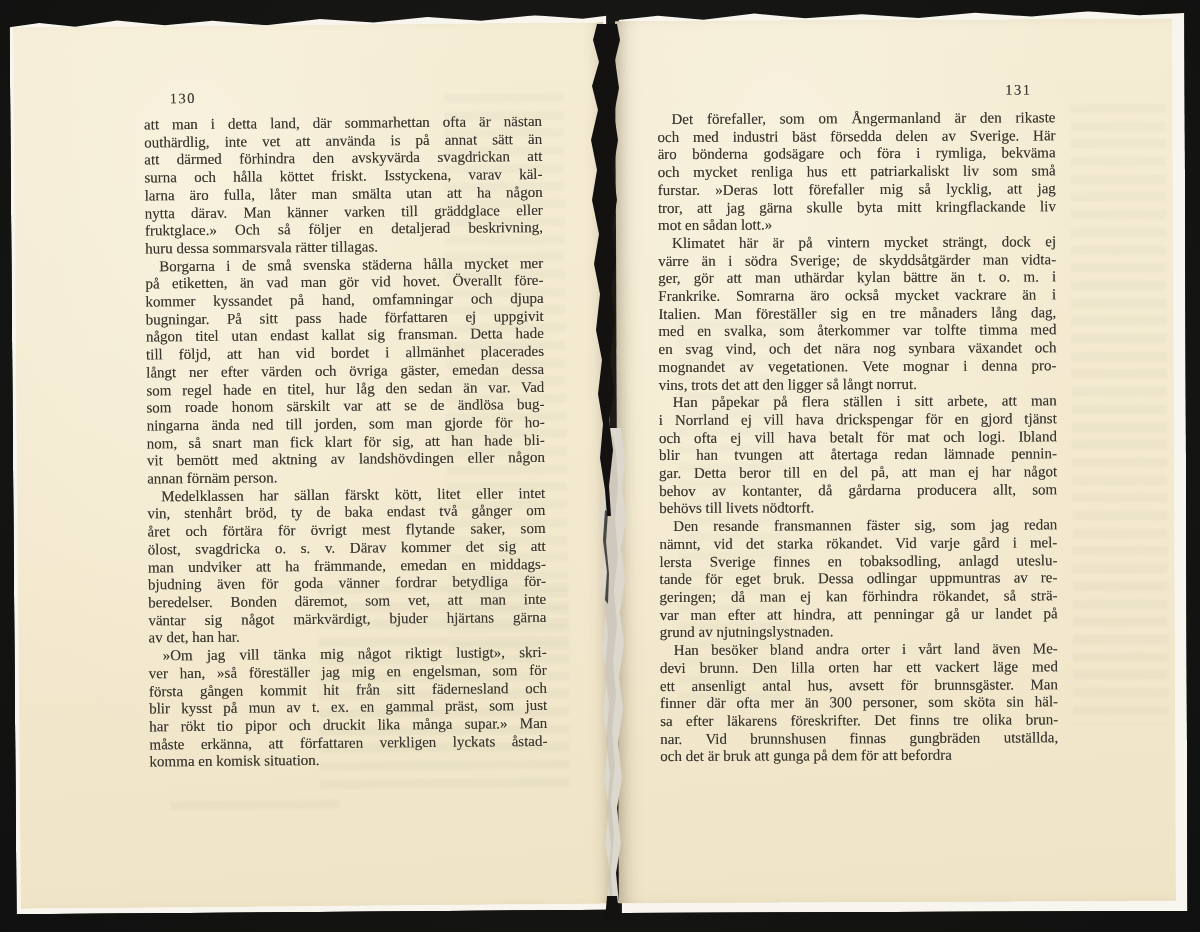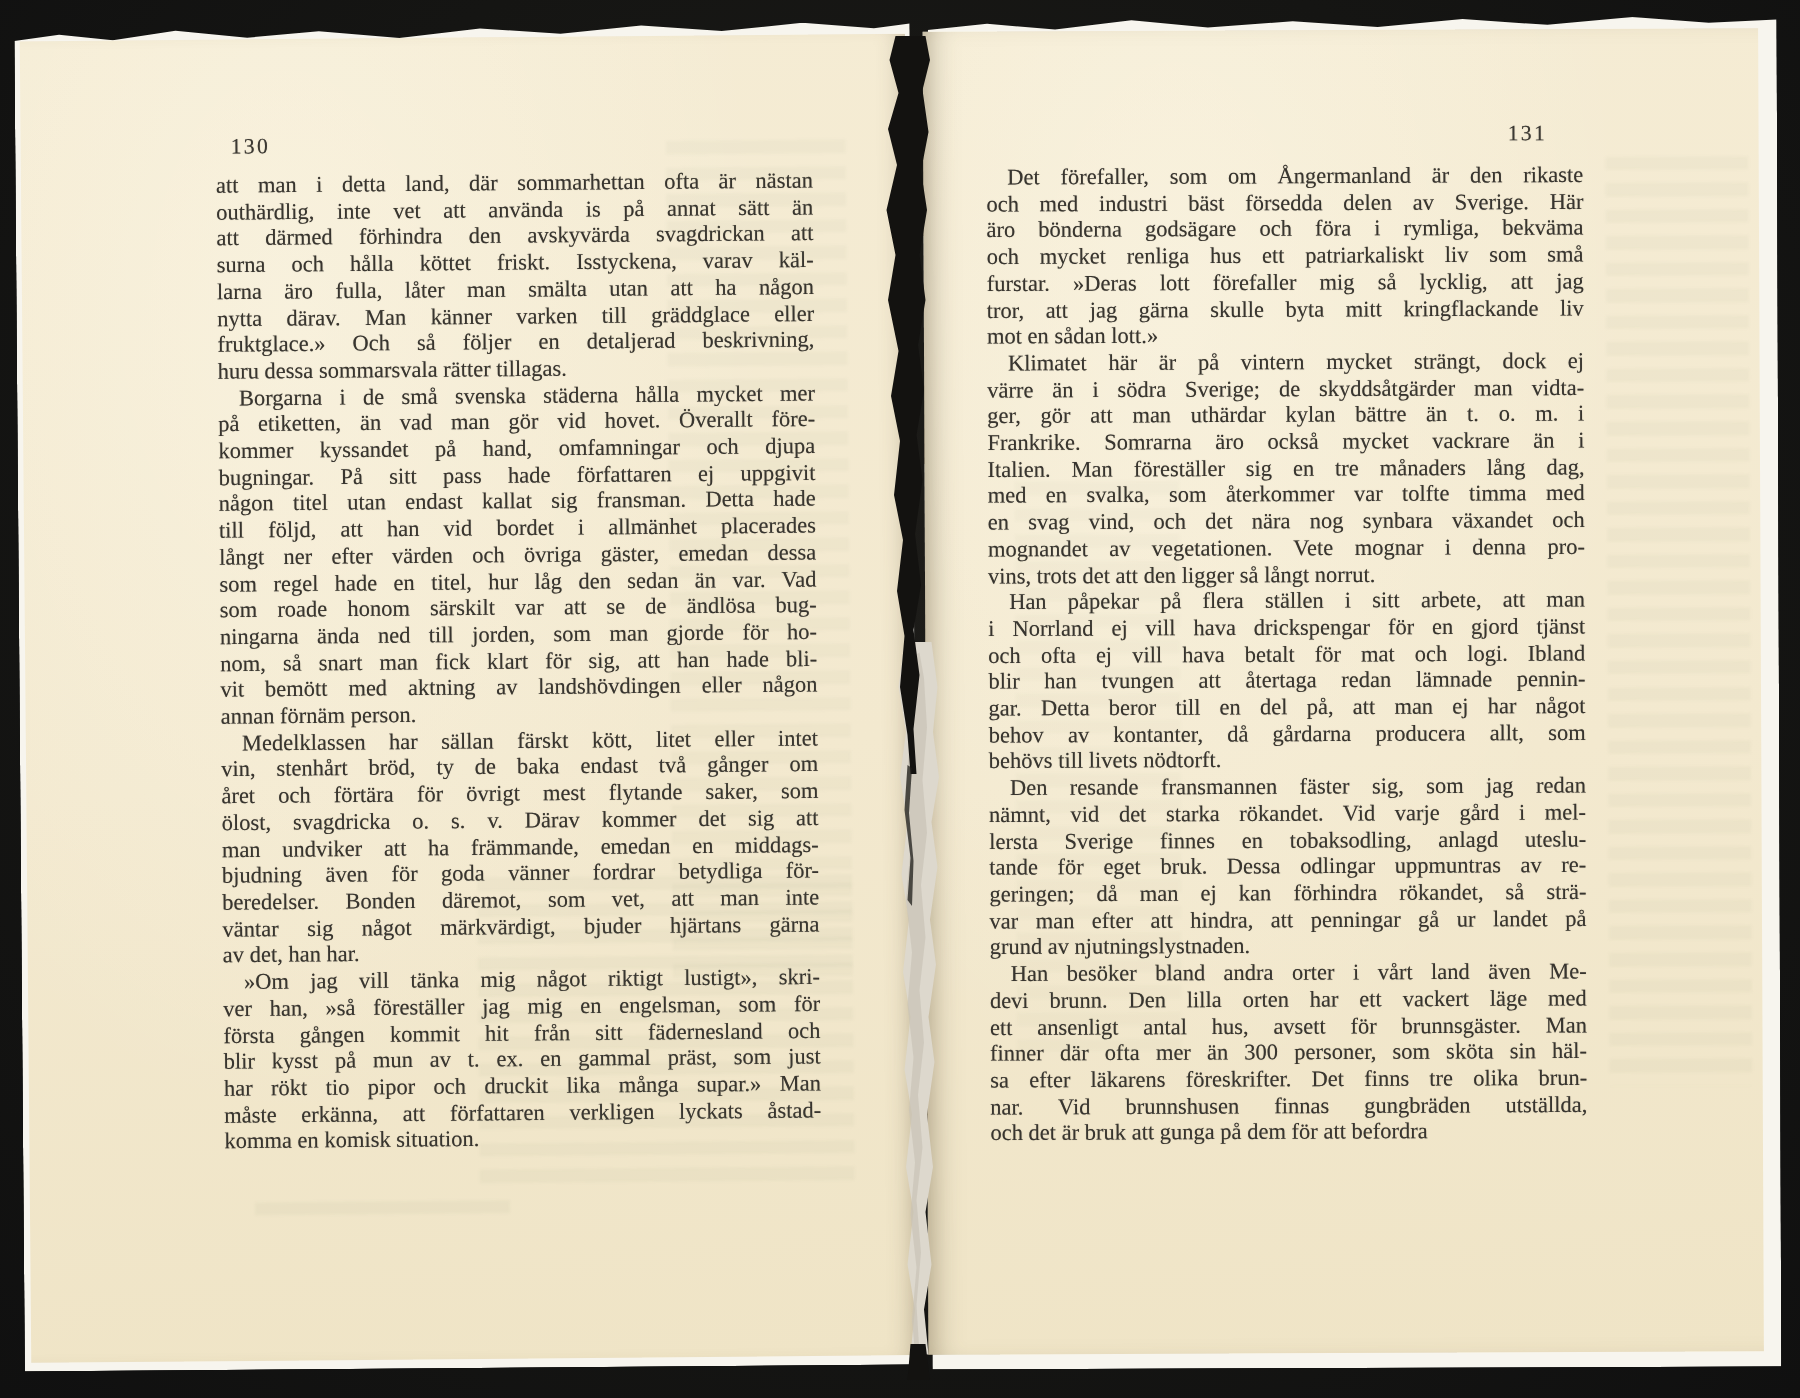--- a/index.html
+++ b/index.html
@@ -41,21 +41,21 @@
   .page.right-page{
     left:617px;top:20px;width:557px;height:882px;
     transform:rotate(-0.25deg);transform-origin:50% 50%;
     box-shadow:inset 16px 0 20px -14px rgba(90,75,50,0.5);
   }
 
   .pagenum{
     position:absolute;font-size:14.5px;letter-spacing:1.5px;color:#3c3933;
     text-shadow:0 0 0.5px rgba(45,42,36,0.55);
   }
-  .left-page .pagenum{left:140px;top:64px;}
+  .left-page .pagenum{left:156px;top:64px;}
   .right-page .pagenum{left:42px;top:62px;width:398px;text-align:right;padding-right:24px;box-sizing:border-box;}
 
   .textblock{
     position:absolute;width:398px;
     font-size:15px;line-height:17.7px;
     color:#38352f;
     text-shadow:0 0 0.5px rgba(45,42,36,0.5);
   }
   .left-page .textblock{left:130px;top:90px;}
   .right-page .textblock{left:42px;top:90px;}

